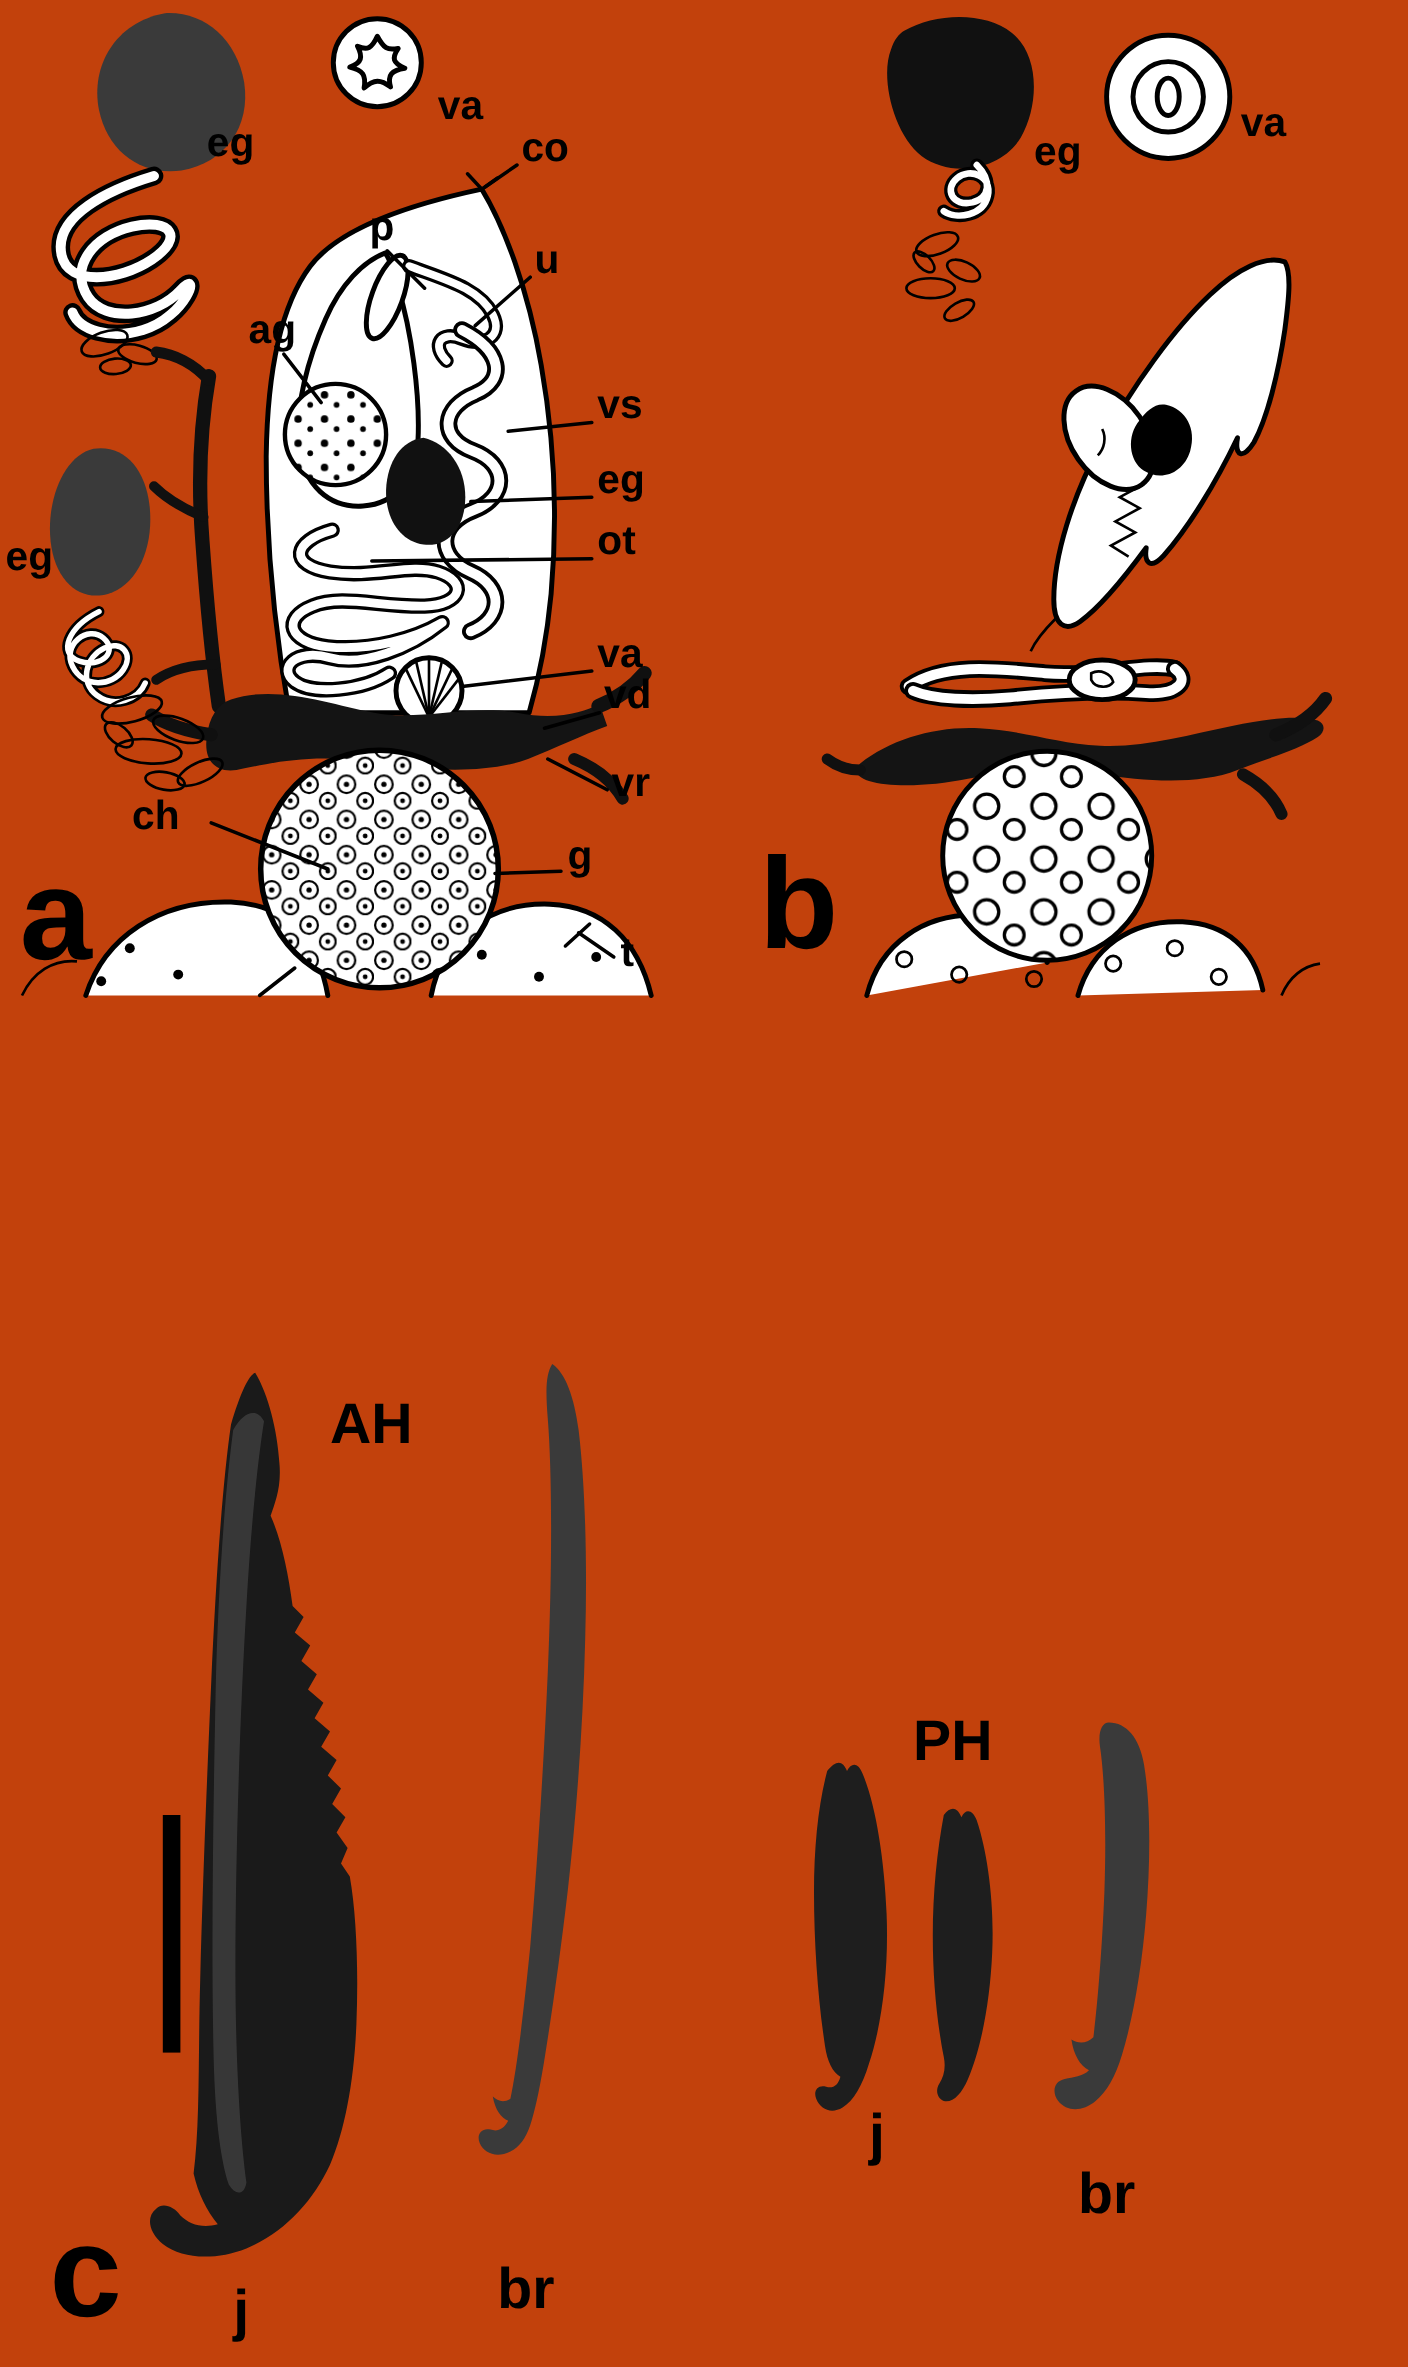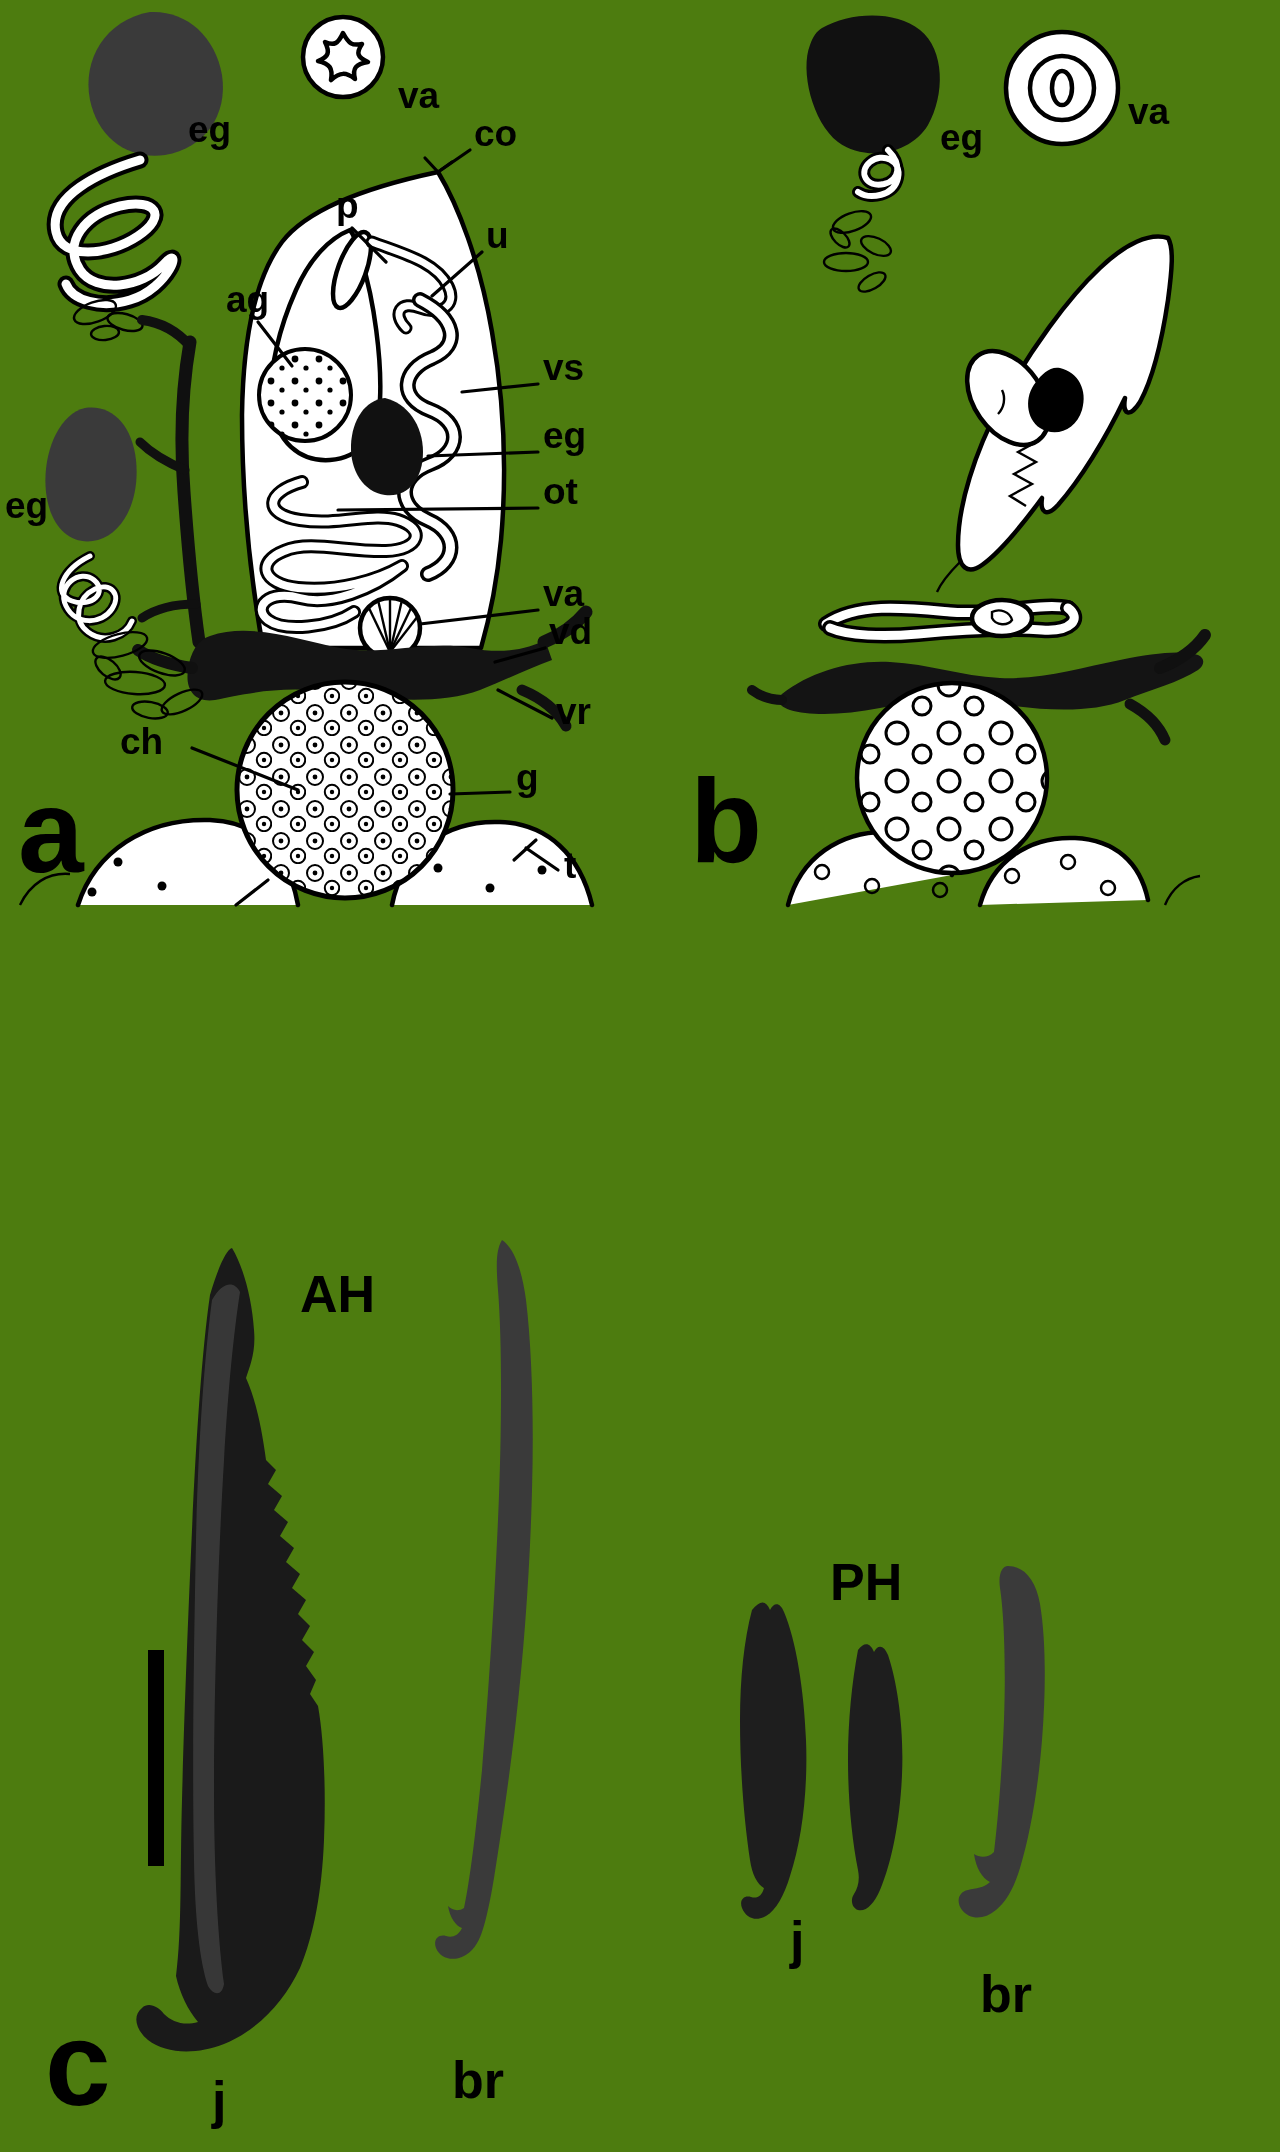--- a/index.html
+++ b/index.html
@@ -1,16 +1,16 @@
 <!DOCTYPE html>
 <html><head>
 <meta charset="utf-8">
 <style>
   html,body{margin:0;padding:0;background:#ffffff}
-  .fig{width:1280px;height:2152px;background:#4d7c0f;position:relative;overflow:hidden}
+  .fig{width:1280px;height:2152px;background:#c2410c;position:relative;overflow:hidden}
   svg{display:block}
   .lbl{font-family:"Liberation Sans","DejaVu Sans",sans-serif;font-weight:bold;font-size:37px;fill:#000}
   .lbl-big{font-family:"Liberation Sans","DejaVu Sans",sans-serif;font-weight:bold;font-size:52px;fill:#000}
   .panel-letter{font-family:"Liberation Sans","DejaVu Sans",sans-serif;font-weight:bold;font-size:118px;fill:#000}
   .outline{fill:#ffffff;stroke:#000;stroke-width:4.5;stroke-linejoin:round;stroke-linecap:round}
   .thin{fill:none;stroke:#000;stroke-width:2.4}
   .leader{stroke:#000;stroke-width:3.2;fill:none;stroke-linecap:round}
   .tube-o{fill:none;stroke:#000;stroke-linecap:round;stroke-linejoin:round}
   .tube-i{fill:none;stroke:#fff;stroke-linecap:round;stroke-linejoin:round}
   .vessel{fill:none;stroke:#101010;stroke-linecap:round;stroke-linejoin:round}

